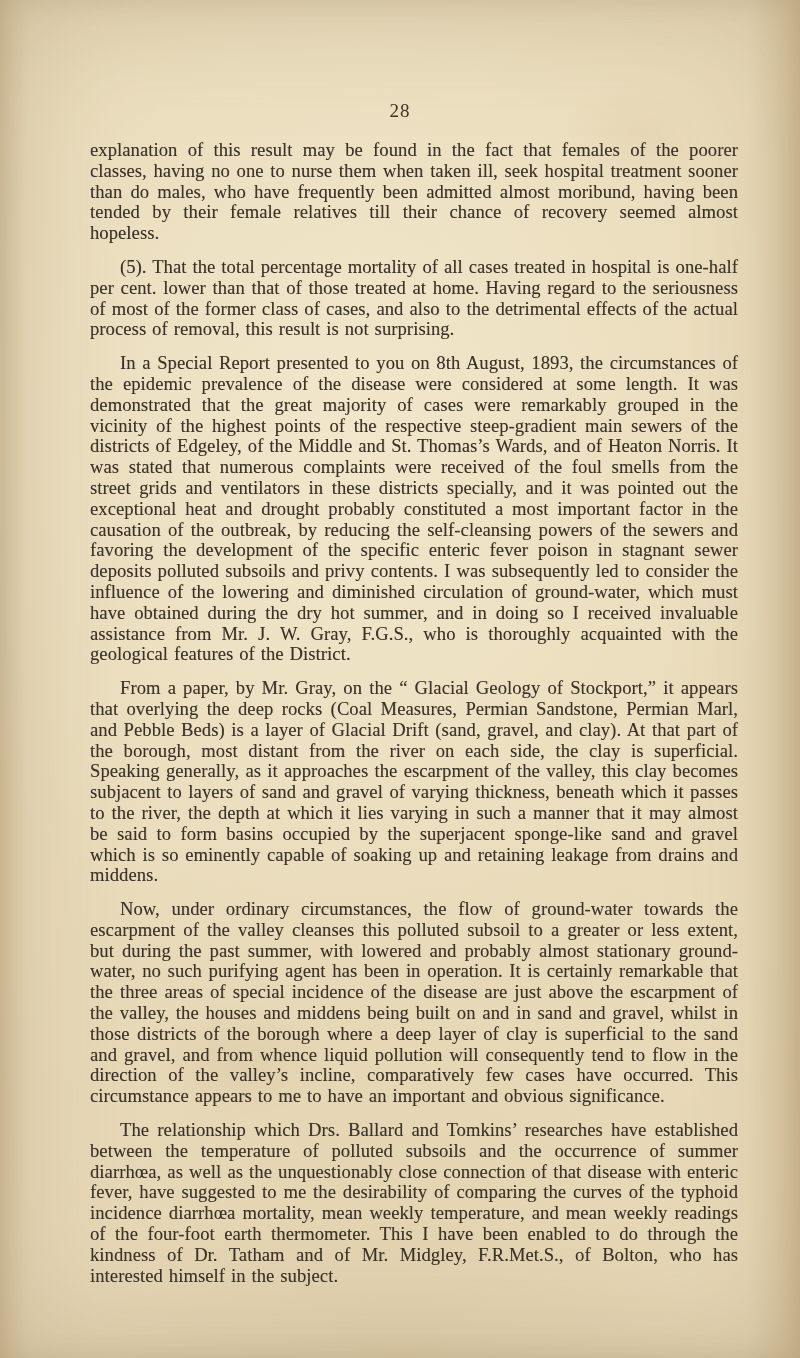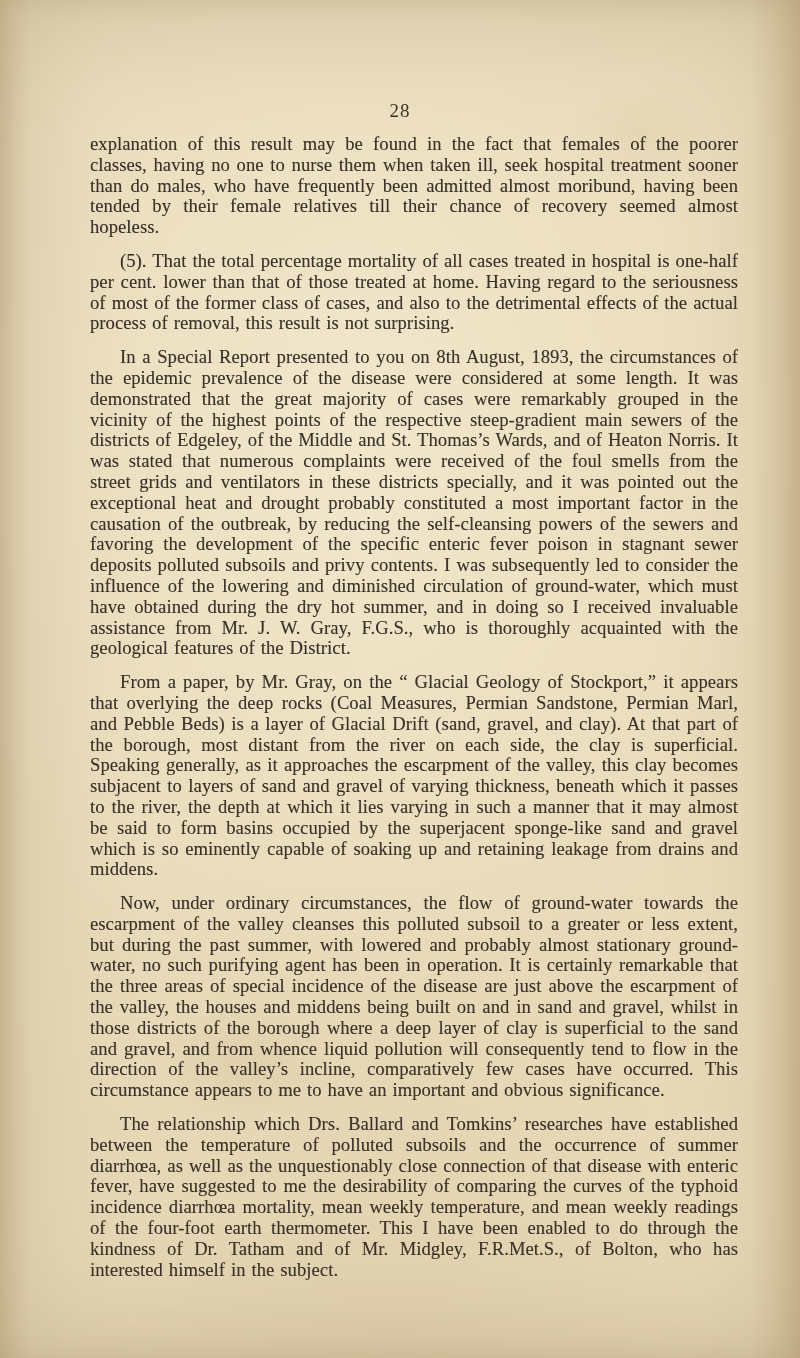--- a/index.html
+++ b/index.html
@@ -56,21 +56,21 @@
     width: 100%;
     text-align: center;
     font-size: 19px;
     letter-spacing: 1px;
     color: #3b332b;
   }
 
   .text-block {
     position: absolute;
     left: 90px;
-    top: 134px;
+    top: 140px;
     width: 648px;
   }
 
   .para {
     margin: 0 0 13px 0;
     font-size: 18.5px;
     line-height: 20.8px;
     text-align: justify;
     word-spacing: 1.2px;
     letter-spacing: 0.1px;

